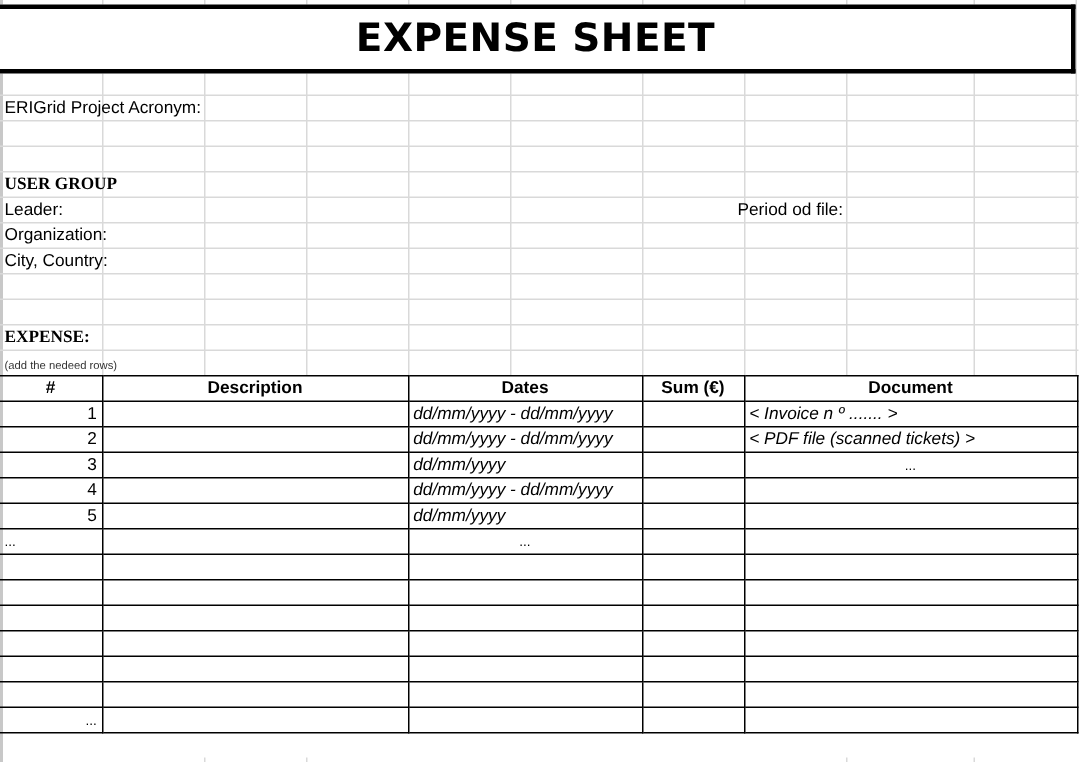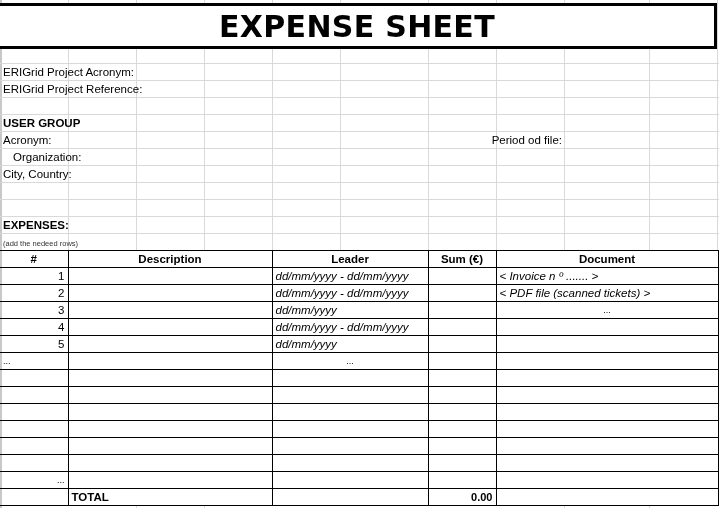--- a/index.html
+++ b/index.html
@@ -5,23 +5,23 @@
   html, body { margin:0; padding:0; background:#ffffff; }
   body { width:719px; height:508px; position:relative; overflow:hidden;
          font-family:"Liberation Sans", "DejaVu Sans", sans-serif; color:#000; }
   .sheet { position:absolute; left:0; top:0; width:719px; height:508px; }
   .edge-left { position:absolute; left:0; top:0; width:2px; height:508px; background:#c8c8c8; }
   .gv { position:absolute; width:1px; background:#d9d9d9; }
   .gh { position:absolute; height:1px; background:#d9d9d9; }
   .title-box { position:absolute; left:0; top:3px; width:714px; height:40px;
                border-top:3px solid #000; border-bottom:3px solid #000; border-right:3px solid #000;
                background:#fff; display:flex; align-items:center; justify-content:center; }
-  .title-text { font-family:"DejaVu Sans", sans-serif; font-weight:bold; font-size:30px; letter-spacing:0.3px; margin-left:0px; }
+  .title-text { font-family:"DejaVu Sans", sans-serif; font-weight:bold; font-size:26px; letter-spacing:0.3px; margin-left:0px; }
   .lbl { position:absolute; font-size:11.5px; line-height:17px; height:17px; white-space:nowrap;text-align:right; }
-  .lbl.bold { font-weight:bold; }
+  .lbl.bold { font-weight:bold;font-family:Liberation Serif, serif; }
   .lbl.right { text-align:right; }
   .note { position:absolute; font-size:7.5px; line-height:17px; height:17px; color:#333; white-space:nowrap;text-align:right; }
   .tbl { position:absolute; left:0; top:250px; width:718px; border-collapse:collapse; table-layout:fixed; }
   .tbl td, .tbl th { border:1px solid #000; height:16px; padding:0 3px; font-size:11.5px; line-height:16px;
                      overflow:hidden; white-space:nowrap; }
   .tbl th { font-weight:bold; text-align:center; }
   .tbl td.num { text-align:right; }
   .tbl td.it { font-style:italic; }
   .tbl td.center { text-align:left; }
   .tbl td.total-label { font-weight:bold; }
@@ -63,44 +63,43 @@
   <div class="gh" style="left:0;top:182px;width:719px"></div>
   <div class="gh" style="left:0;top:199px;width:719px"></div>
   <div class="gh" style="left:0;top:216px;width:719px"></div>
   <div class="gh" style="left:0;top:233px;width:719px"></div>
 
   <div class="title-box">
     <span class="title-text">EXPENSE SHEET</span>
   </div>
 
   <div class="lbl" style="left:3px;top:64px">ERIGrid Project Acronym:</div>
-  <div class="lbl" style="left:3px;top:81px">ERIGrid Project Reference:</div>
 
   <div class="lbl bold" style="left:3px;top:115px">USER GROUP</div>
-  <div class="lbl" style="left:3px;top:132px">Acronym:</div>
-  <div class="lbl" style="left:13px;top:149px">Organization:</div>
+  <div class="lbl" style="left:3px;top:132px">Leader:</div>
+  <div class="lbl" style="left:3px;top:149px">Organization:</div>
   <div class="lbl" style="left:3px;top:166px">City, Country:</div>
   <div class="lbl right" style="left:400px;width:162px;top:132px">Period od file:</div>
 
-  <div class="lbl bold" style="left:3px;top:217px">EXPENSES:</div>
+  <div class="lbl bold" style="left:3px;top:217px">EXPENSE:</div>
   <div class="note" style="left:3px;top:235px">(add the nedeed rows)</div>
 
   <table class="tbl">
     <colgroup>
       <col style="width:68px">
       <col style="width:204px">
       <col style="width:156px">
       <col style="width:68px">
       <col style="width:222px">
     </colgroup>
     <thead>
       <tr>
         <th>#</th>
         <th>Description</th>
-        <th>Leader</th>
+        <th>Dates</th>
         <th>Sum (€)</th>
         <th>Document</th>
       </tr>
     </thead>
     <tbody>
       <tr>
         <td class="num">1</td>
         <td></td>
         <td class="it">dd/mm/yyyy - dd/mm/yyyy</td>
         <td class="num"></td>
@@ -183,22 +182,15 @@
         <td class="num"></td>
         <td></td>
       </tr>
       <tr>
         <td class="dots-right">...</td>
         <td></td>
         <td></td>
         <td class="num"></td>
         <td></td>
       </tr>
-      <tr>
-        <td></td>
-        <td class="total-label">TOTAL</td>
-        <td></td>
-        <td class="total-val">0.00</td>
-        <td></td>
-      </tr>
     </tbody>
   </table>
 </div>
 
 </body></html>

